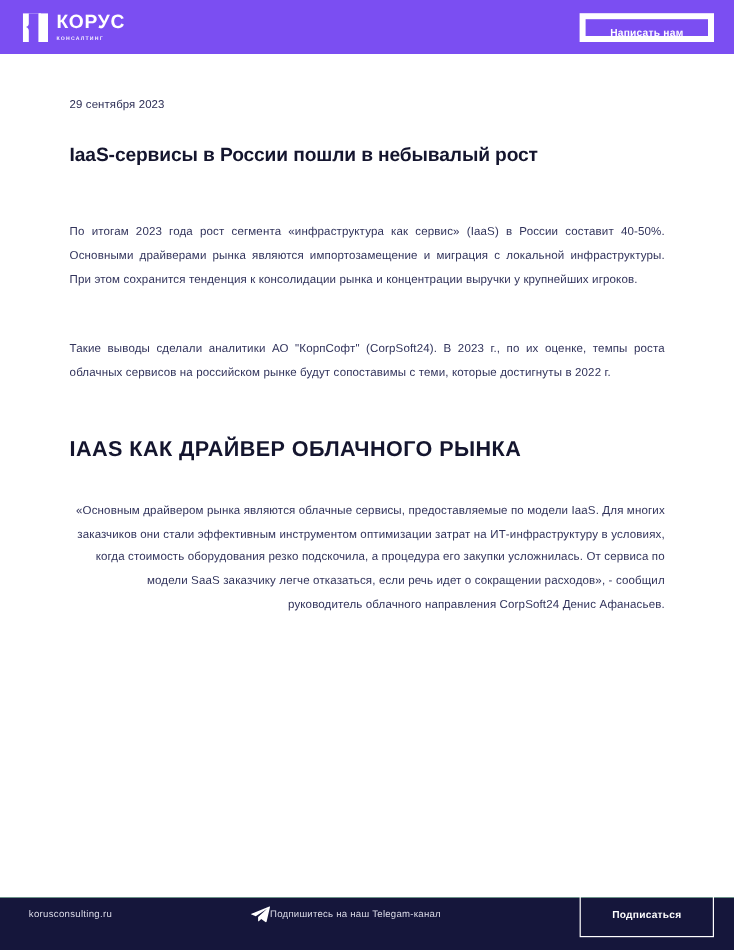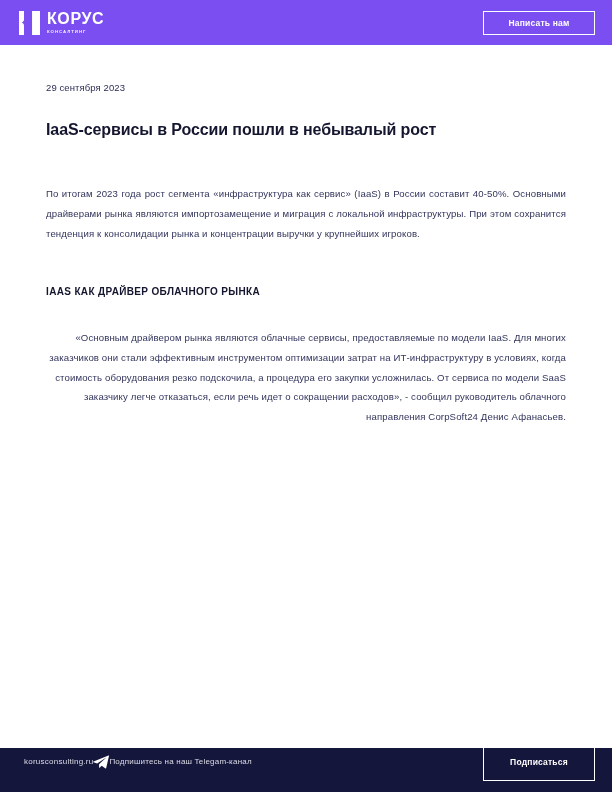--- a/index.html
+++ b/index.html
@@ -62,40 +62,40 @@
   .brand-sub {
     color: #ffffff;
     font-size: 4.3px;
     font-weight: bold;
     letter-spacing: 1.0px;
     line-height: 1;
     margin-top: 3px;
     opacity: 0.93;
   }
   .header-btn {
-    border: 1px solid #ffffff;
+    border: 5px solid #ffffff;
     color: #ffffff;
     background: transparent;
     font-family: "Liberation Sans", sans-serif;
     font-size: 8.5px;
     font-weight: bold;
     letter-spacing: 0.2px;
     padding: 0 20px;
     height: 24px;
     line-height: 22px;
     box-sizing: border-box;
     min-width: 112px;
     text-align: center;
     cursor: pointer;
   }
 
   
   .main {
     flex: 1 1 auto;
-    padding: 0 46px;
+    padding: 0 58px;
     box-sizing: border-box;
     background: #ffffff;
   }
   .article-date {
     font-size: 9.5px;
     color: #2c2e55;
     margin-top: 37px;
     letter-spacing: 0.1px;
   }
   .article-title {
@@ -111,21 +111,21 @@
     font-size: 9.6px;
     line-height: 2.05;
     color: #32345c;
     margin: 0;
     letter-spacing: 0.12px;
     text-align: justify;
   }
   .p-gap { margin-top: 38px !important; }
   .p-first { margin-top: 44px !important; }
   .section-heading {
-    font-size: 10px;
+    font-size: 18px;
     font-weight: bold;
     color: #14152e;
     letter-spacing: 0.35px;
     margin: 42px 0 0 0;
     line-height: 1.3;
   }
   .quote-block { margin-top: 30px; }
   .quote-block p {
     text-align: right;
   }
@@ -143,21 +143,21 @@
   .footer-site {
     color: #dcdce8;
     font-size: 8px;
     letter-spacing: 0.25px;
     flex: 0 0 auto;
   }
   .footer-center {
     flex: 1 1 auto;
     display: flex;
     align-items: center;
-    justify-content: flex-start;
+    justify-content: center;
     gap: 0;
   }
   .tg-icon {
     width: 16px;
     height: 14px;
     flex: 0 0 auto;
     display: block;
   }
   .footer-cta-text {
     color: #dcdce8;
@@ -206,20 +206,21 @@
   </div>
 
   <div class="main">
 
     <div class="article-date">29 сентября 2023</div>
 
     <h1 class="article-title">IaaS-сервисы в России пошли в небывалый рост</h1>
 
     <div class="article-body">
       <p class="p-first">По итогам 2023 года рост сегмента «инфраструктура как сервис» (IaaS) в России составит 40-50%. Основными драйверами рынка являются импортозамещение и миграция с локальной инфраструктуры. При этом сохранится тенденция к консолидации рынка и концентрации выручки у крупнейших игроков.</p>
+      <p class="p-gap">Такие выводы сделали аналитики АО "КорпСофт" (CorpSoft24). В 2023 г., по их оценке, темпы роста облачных сервисов на российском рынке будут сопоставимы с теми, которые достигнуты в 2022 г.</p>
     </div>
 
     <h2 class="section-heading">IAAS КАК ДРАЙВЕР ОБЛАЧНОГО РЫНКА</h2>
 
     <div class="article-body quote-block">
       <p>«Основным драйвером рынка являются облачные сервисы, предоставляемые по модели IaaS. Для многих заказчиков они стали эффективным инструментом оптимизации затрат на ИТ-инфраструктуру в условиях, когда стоимость оборудования резко подскочила, а процедура его закупки усложнилась. От сервиса по модели SaaS заказчику легче отказаться, если речь идет о сокращении расходов», - сообщил руководитель облачного направления CorpSoft24 Денис Афанасьев.</p>
     </div>
 
   </div>
 

